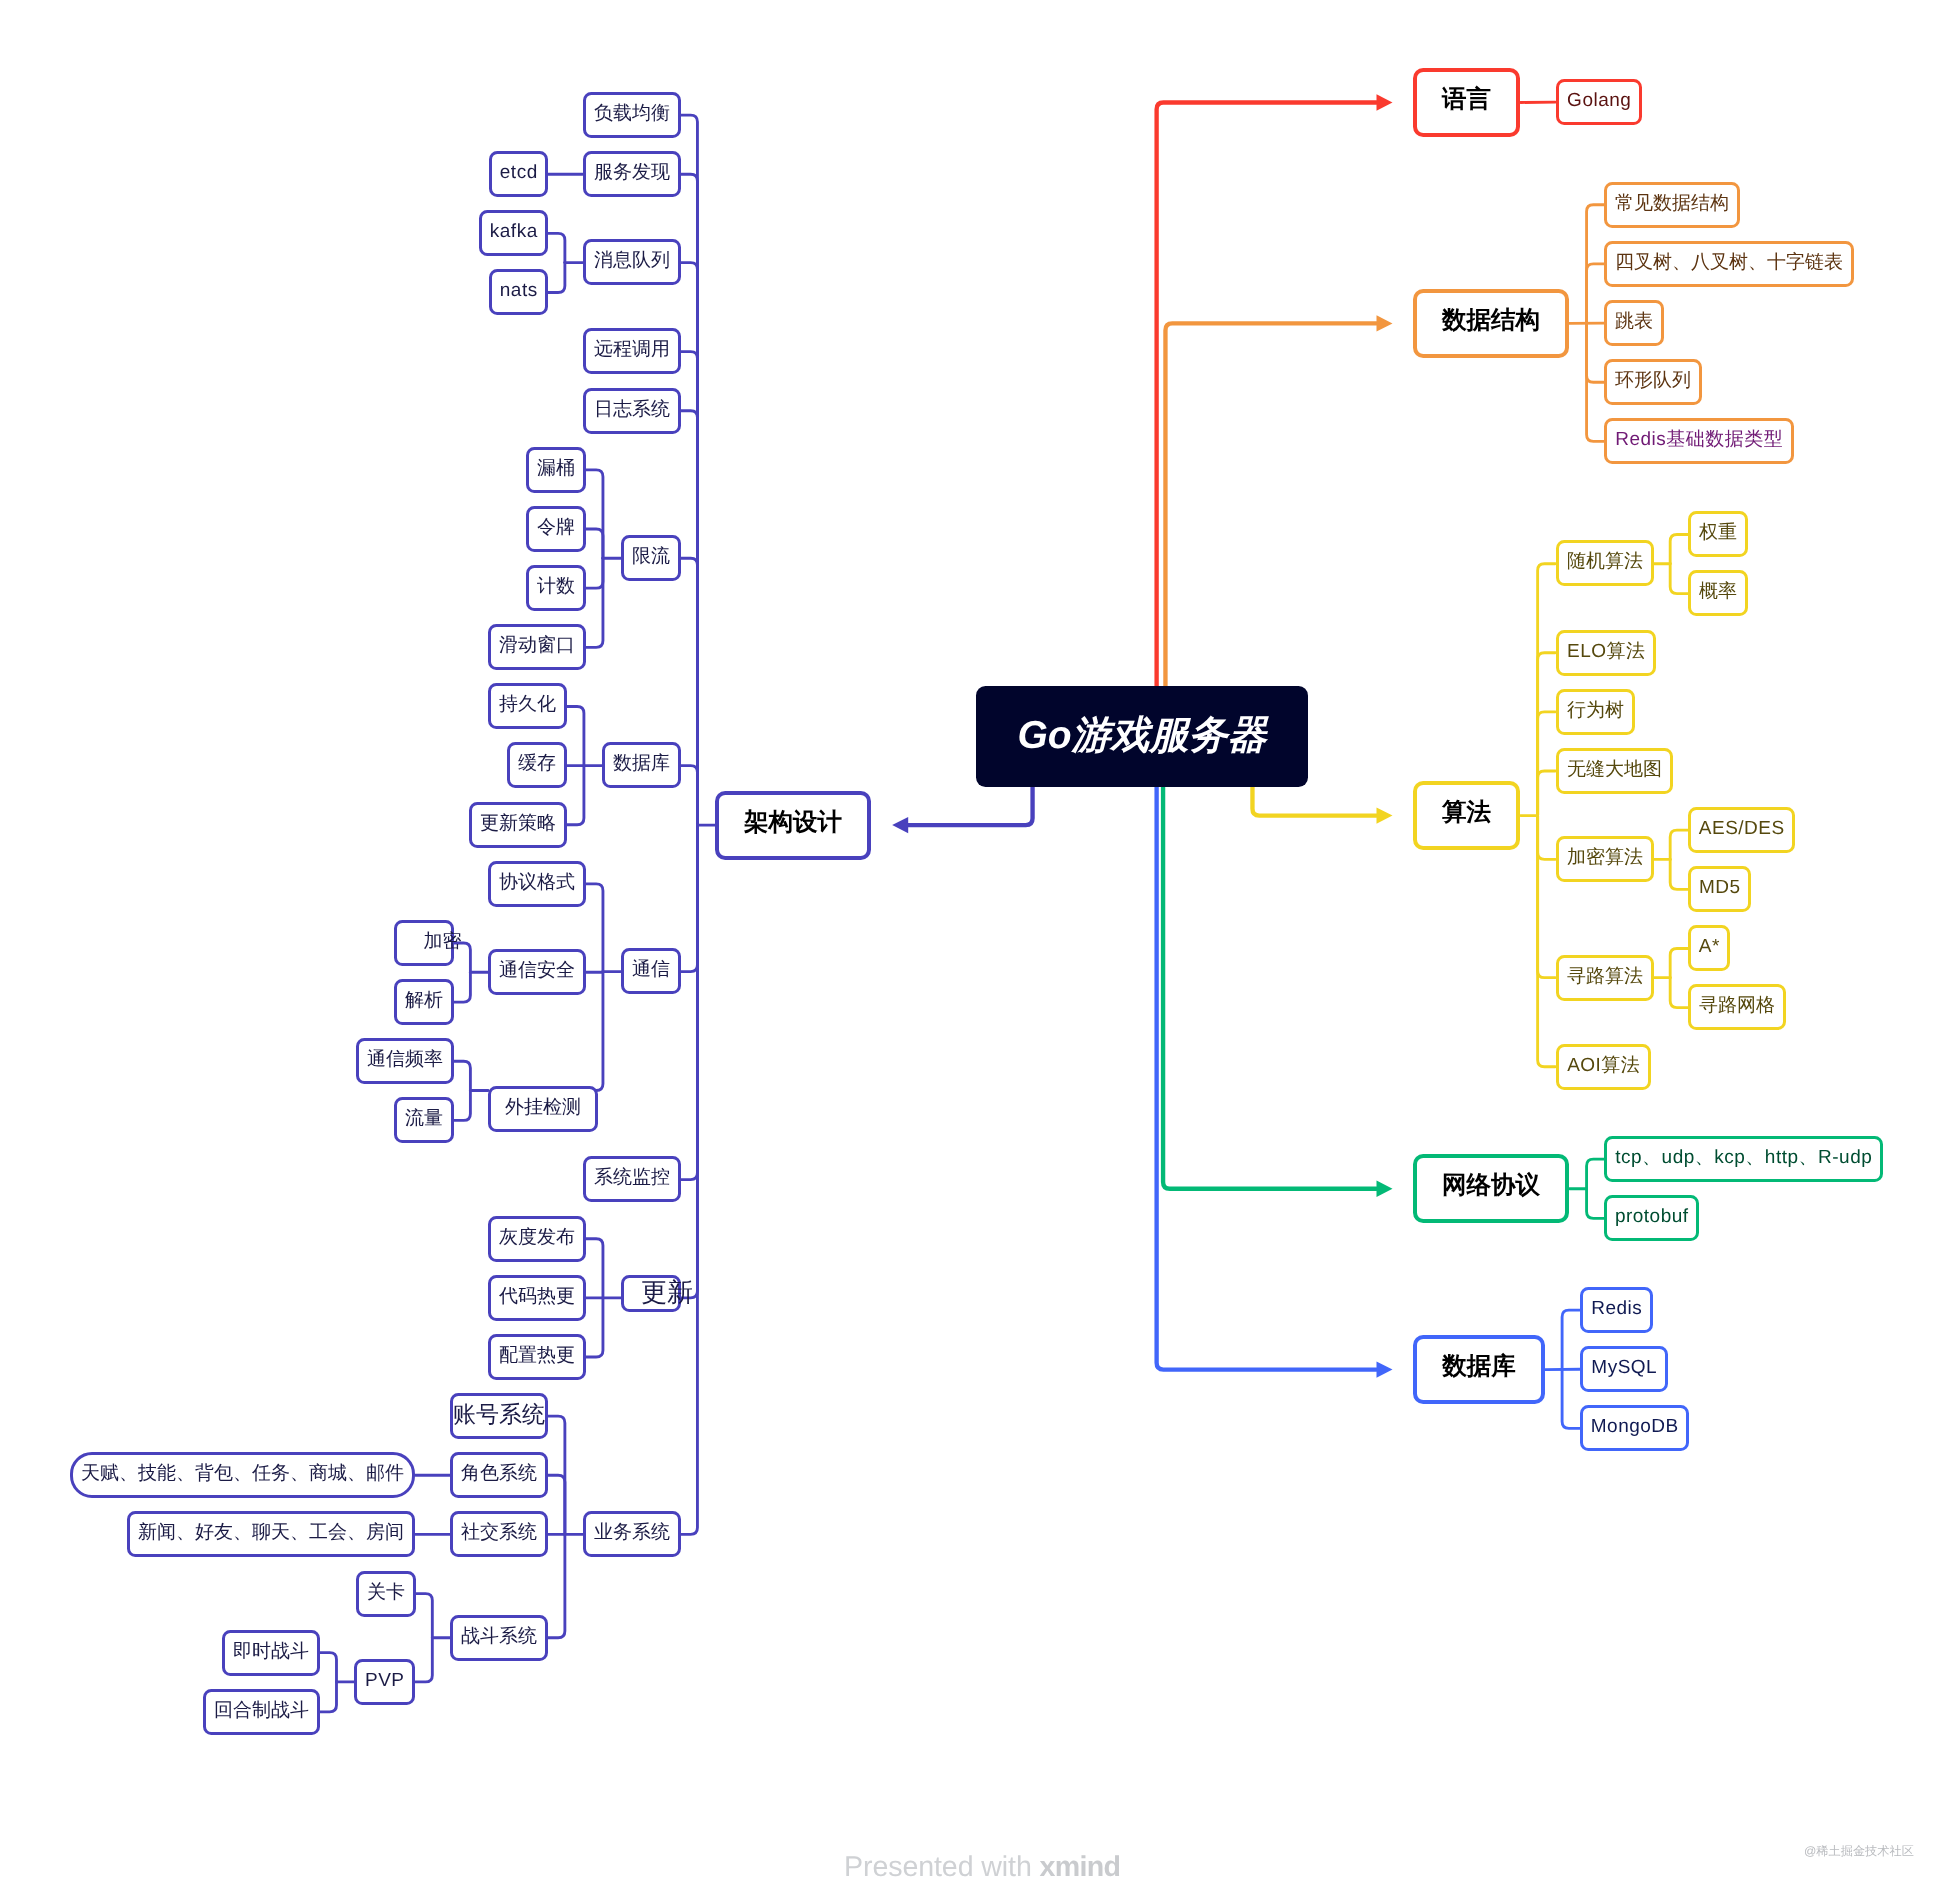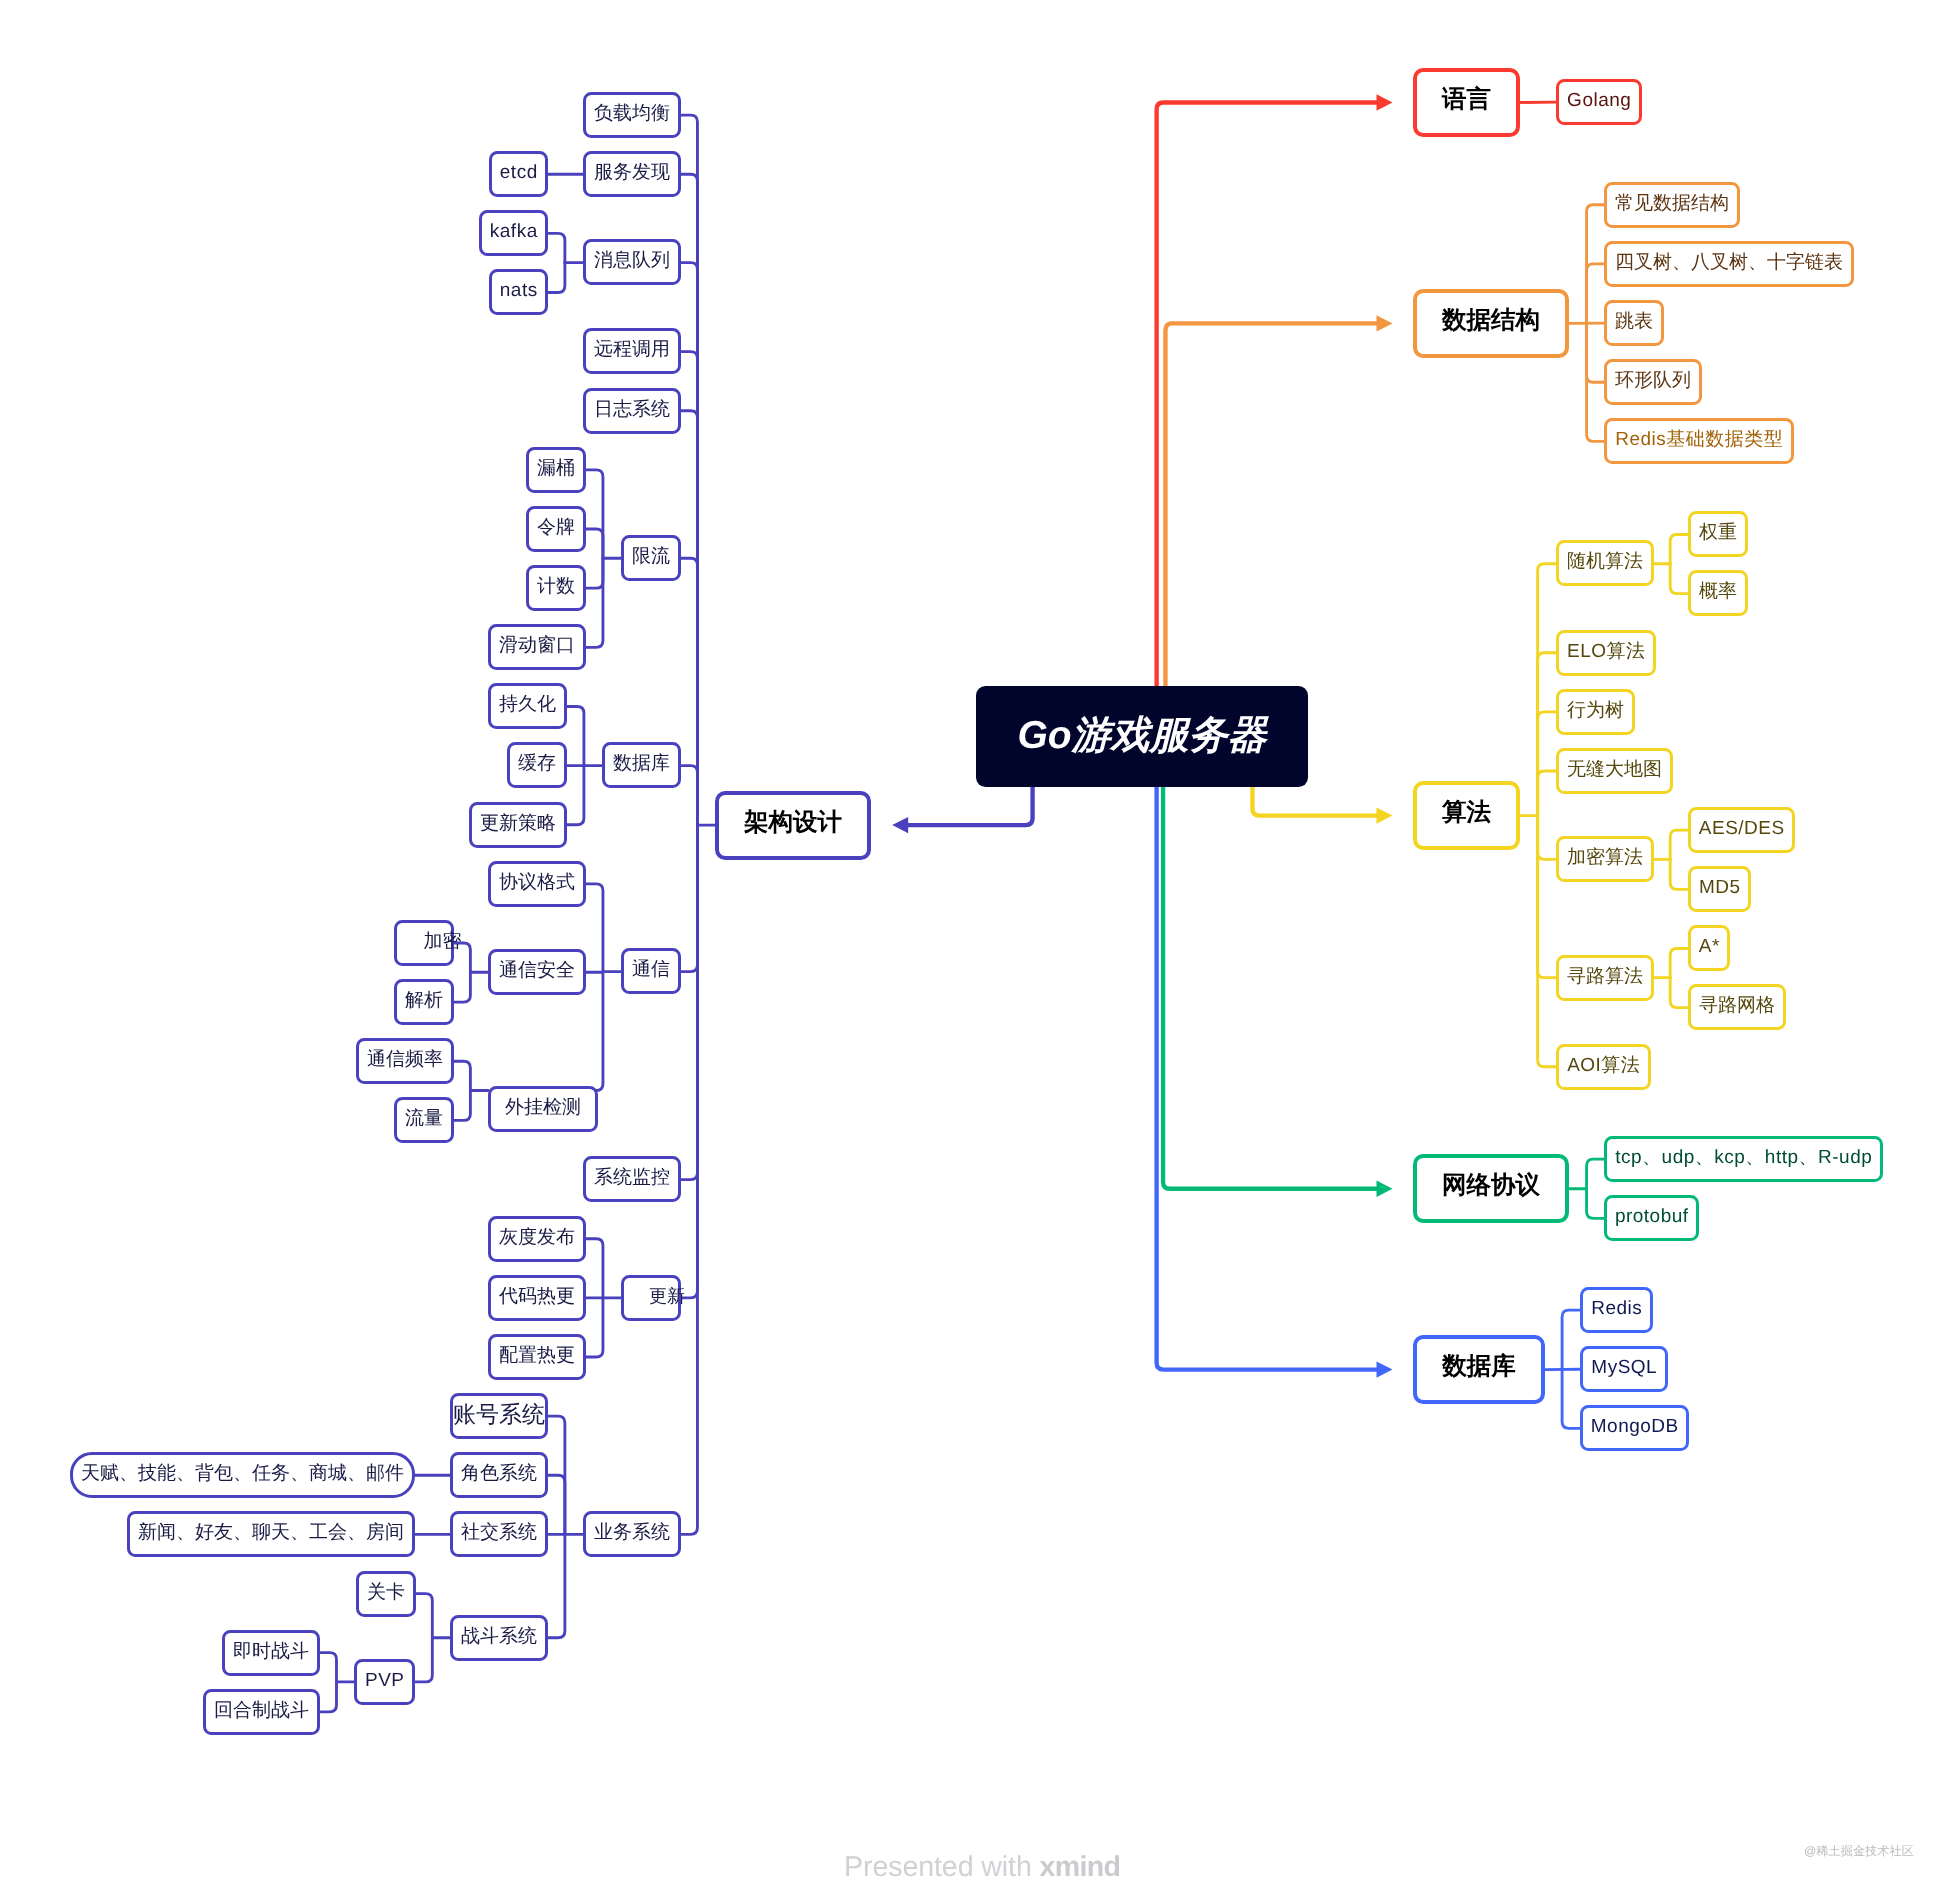--- a/index.html
+++ b/index.html
@@ -132,21 +132,21 @@
       </div>
       <div class="node b2" style="left: 1604px; top: 241px; width: 250px; height: 46px; border-color: rgb(242, 150, 63); font-size: 19px; color: rgb(92, 51, 16);">
         <span>四叉树、八叉树、十字链表</span>
       </div>
       <div class="node b2" style="left: 1604px; top: 300px; width: 60px; height: 46px; border-color: rgb(242, 150, 63); font-size: 19px; color: rgb(92, 51, 16);">
         <span>跳表</span>
       </div>
       <div class="node b2" style="left: 1604px; top: 359px; width: 98px; height: 46px; border-color: rgb(242, 150, 63); font-size: 19px; color: rgb(92, 51, 16);">
         <span>环形队列</span>
       </div>
-      <div class="node b2" style="left: 1604px; top: 418px; width: 190px; height: 46px; border-color: rgb(242, 150, 63); font-size: 19px; color: #a16207; letter-spacing: 0.5px; text-indent: 0.5px;">
+      <div class="node b2" style="left: 1604px; top: 418px; width: 190px; height: 46px; border-color: rgb(242, 150, 63); font-size: 19px; color: #701a75; letter-spacing: 0.5px; text-indent: 0.5px;">
         <span>Redis基础数据类型</span>
       </div>
       <div class="node b1" style="left: 1413px; top: 781px; width: 107px; height: 69px; border-color: rgb(242, 212, 33); font-size: 24.5px; color: rgb(0, 0, 0);">
         <span>算法</span>
       </div>
       <div class="node b2" style="left: 1556px; top: 540px; width: 98px; height: 46px; border-color: rgb(242, 212, 33); font-size: 19px; color: rgb(85, 72, 13);">
         <span>随机算法</span>
       </div>
       <div class="node b3" style="left: 1688px; top: 511px; width: 60px; height: 46px; border-color: rgb(242, 212, 33); font-size: 19px; color: rgb(85, 72, 13);">
         <span>权重</span>
@@ -279,21 +279,21 @@
       </div>
       <div class="node b4" style="left: 356px; top: 1038px; width: 98px; height: 46px; border-color: rgb(73, 65, 189); font-size: 19px; color: rgb(27, 27, 69);">
         <span>通信频率</span>
       </div>
       <div class="node b4" style="left: 394px; top: 1097px; width: 60px; height: 46px; border-color: rgb(73, 65, 189); font-size: 19px; color: rgb(27, 27, 69);">
         <span>流量</span>
       </div>
       <div class="node b2" style="left: 583px; top: 1156px; width: 98px; height: 46px; border-color: rgb(73, 65, 189); font-size: 19px; color: rgb(27, 27, 69);">
         <span>系统监控</span>
       </div>
-      <div class="node b2" style="left: 621px; top: 1275px; width: 60px; height: 46px; border-color: rgb(73, 65, 189); font-size: 18px; color: rgb(27, 27, 69); padding-left: 32px;">
+      <div class="node b2" style="left: 621px; top: 1275px; width: 60px; height: 37px; border-color: rgb(73, 65, 189); font-size: 26px; color: rgb(27, 27, 69); padding-left: 32px;">
         <span>更新</span>
       </div>
       <div class="node b3" style="left: 488px; top: 1216px; width: 98px; height: 46px; border-color: rgb(73, 65, 189); font-size: 19px; color: rgb(27, 27, 69);">
         <span>灰度发布</span>
       </div>
       <div class="node b3" style="left: 488px; top: 1275px; width: 98px; height: 46px; border-color: rgb(73, 65, 189); font-size: 19px; color: rgb(27, 27, 69);">
         <span>代码热更</span>
       </div>
       <div class="node b3" style="left: 488px; top: 1334px; width: 98px; height: 46px; border-color: rgb(73, 65, 189); font-size: 19px; color: rgb(27, 27, 69);">
         <span>配置热更</span>

